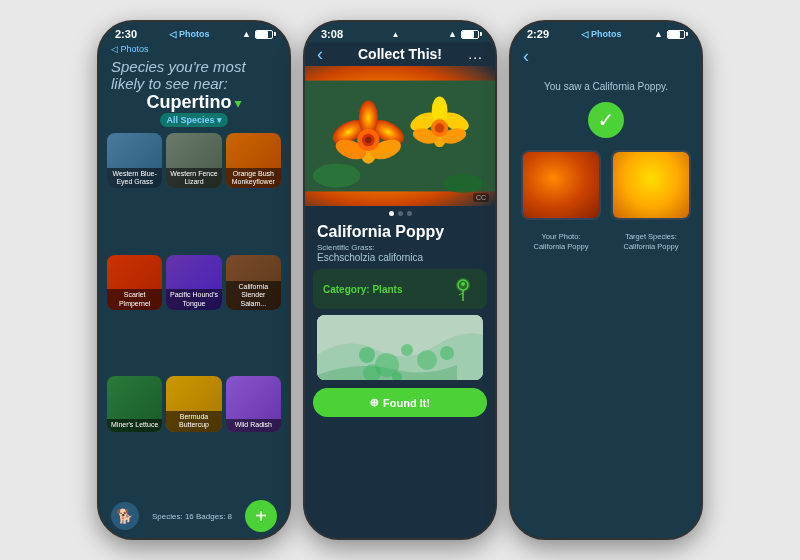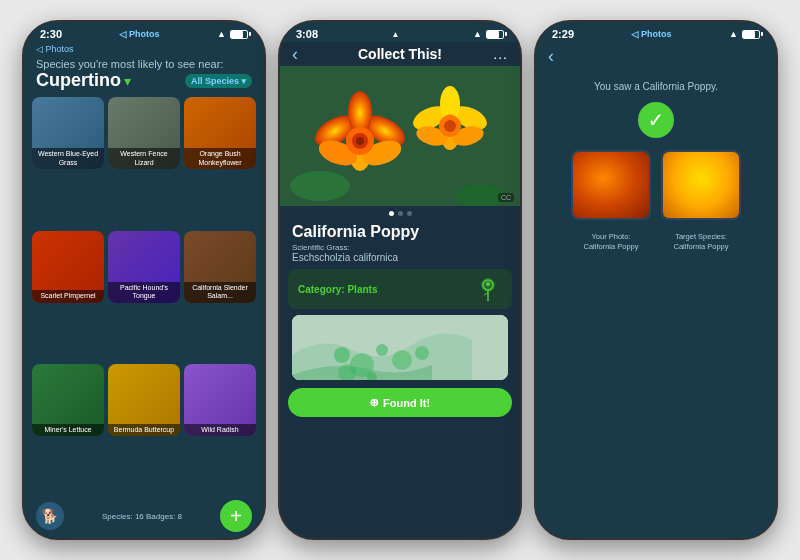--- a/index.html
+++ b/index.html
@@ -10,21 +10,21 @@
       display: flex;
       align-items: center;
       justify-content: center;
       gap: 12px;
       font-family: -apple-system, BlinkMacSystemFont, 'Segoe UI', sans-serif;
       overflow: hidden;
     }
 
     
     .phone {
-      width: 244px;
+      width: 194px;
       height: 520px;
       border-radius: 36px;
       border: 2px solid #333;
       overflow: hidden;
       background: #1a3a4a;
       display: flex;
       flex-direction: column;
       position: relative;
       box-shadow: 0 8px 24px rgba(0,0,0,0.4);
     }
@@ -87,26 +87,28 @@
       align-items: center;
       gap: 4px;
       font-size: 10px;
       color: #7ecfff;
     }
     .screen1 .location-section {
       padding: 4px 12px 6px;
     }
     .screen1 .species-label {
       color: #aac8d8;
-      font-size: 11px;
+      font-size: 15px;
+      font-style: italic;
     }
     .screen1 .location-row {
       display: flex;
       align-items: center;
-      justify-content: space-between;
+      justify-content: flex-start;
+      flex-direction: column;
     }
     .screen1 .all-species-btn {
       background: #0f766e;
       color: #7ecfff;
       font-size: 9px;
       padding: 2px 6px;
       border-radius: 10px;
       border: none;
       font-weight: bold;
     }

